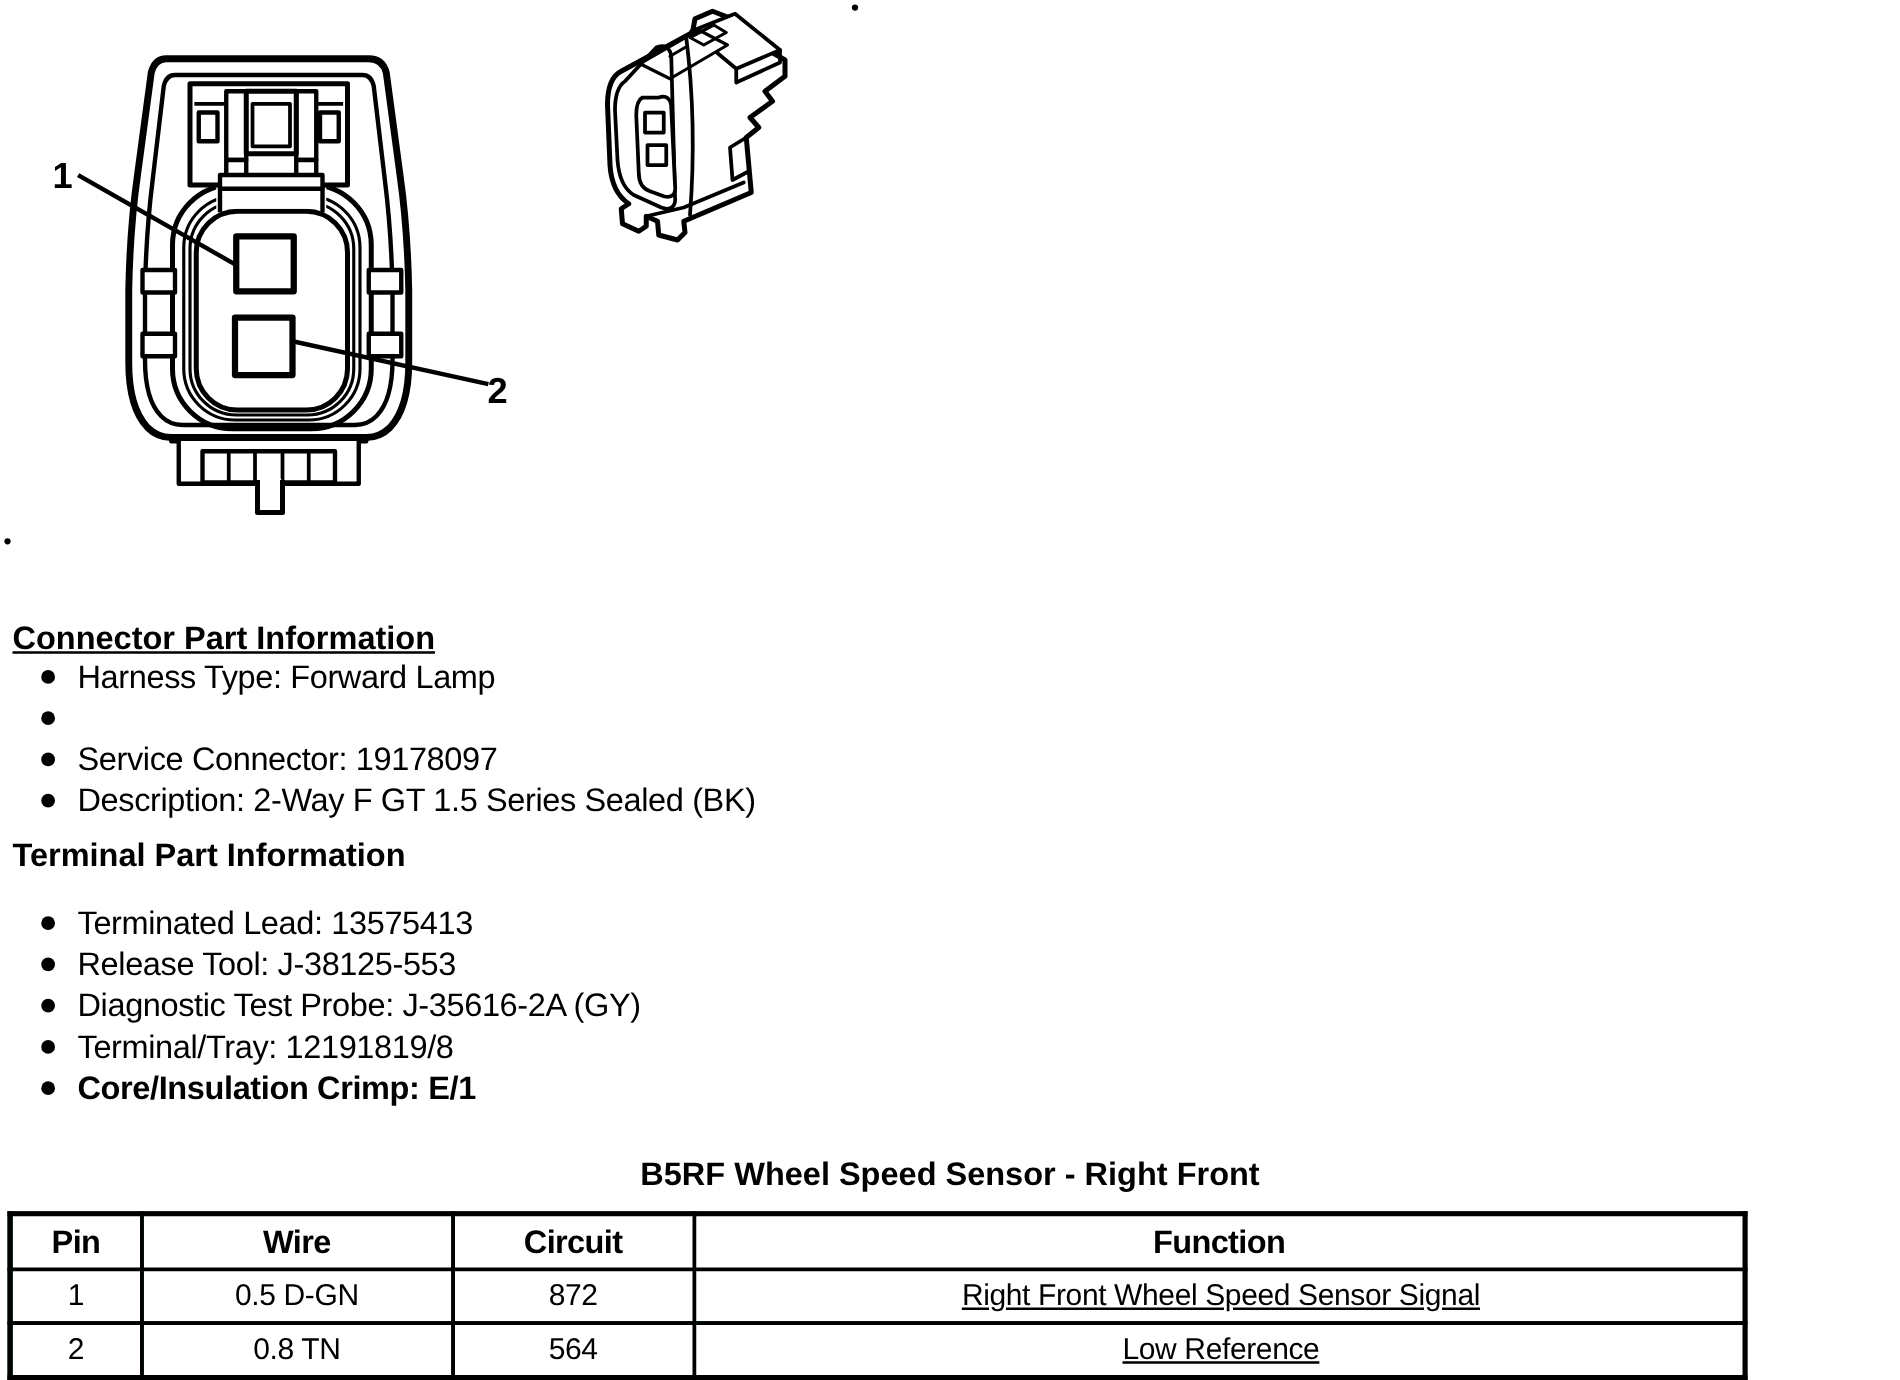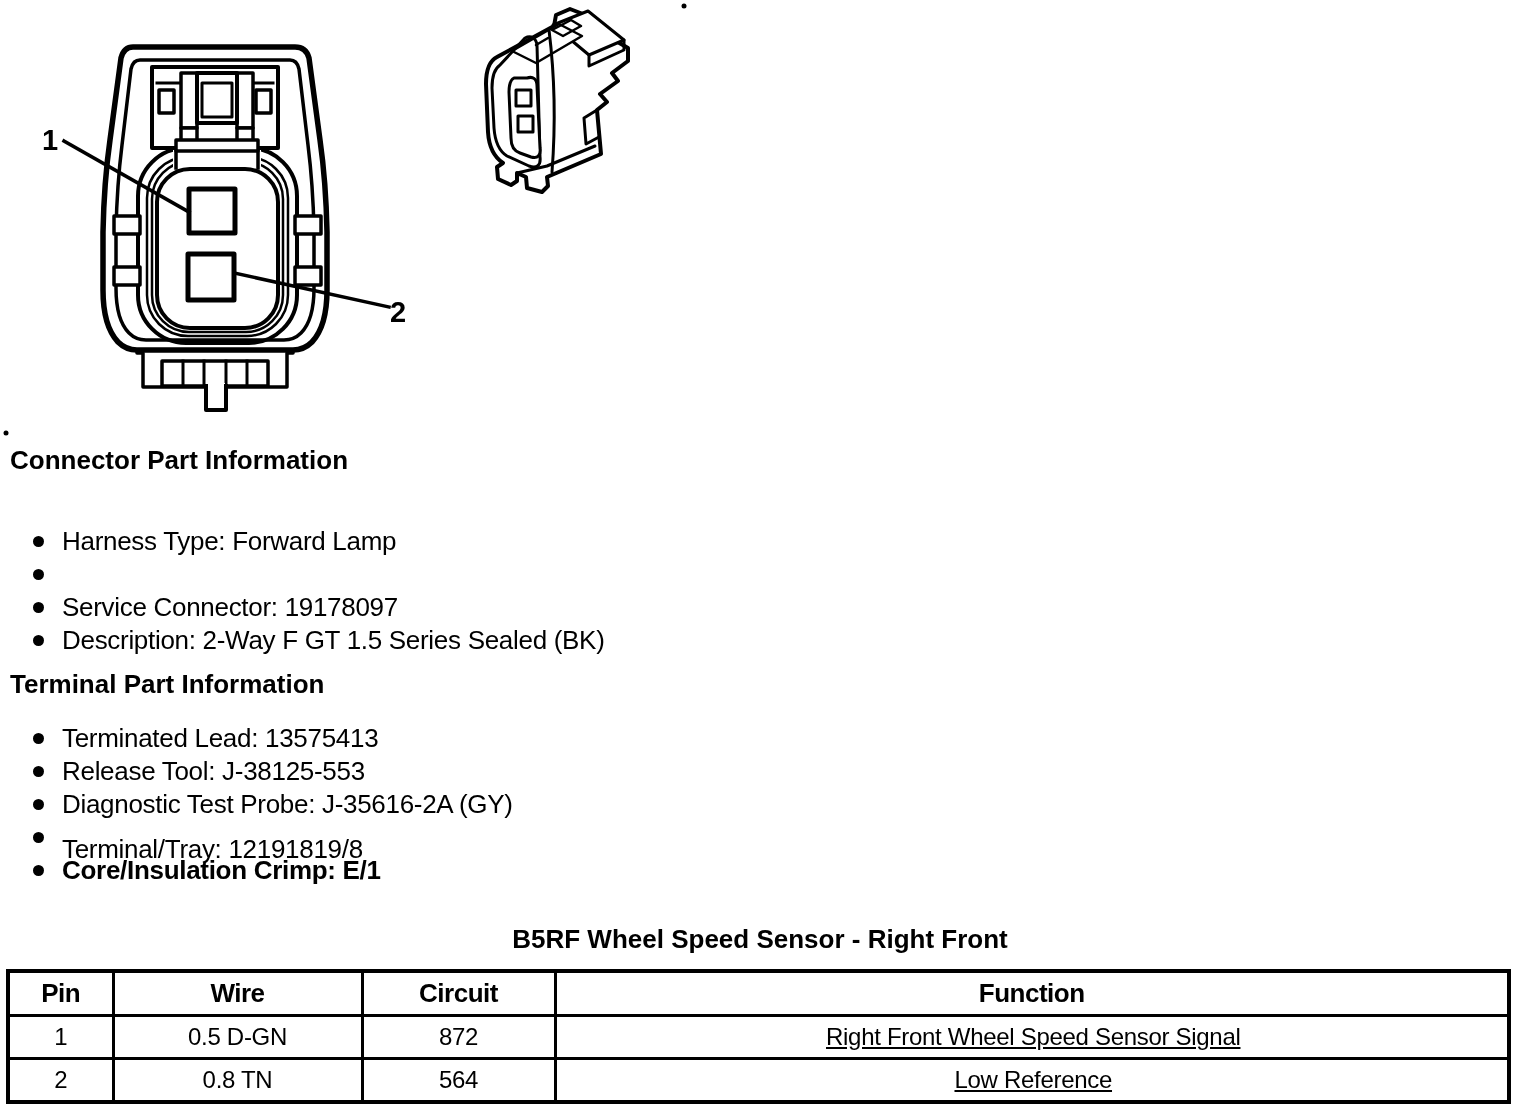--- a/index.html
+++ b/index.html
@@ -16,21 +16,21 @@
     line-height:1.15;white-space:nowrap;
   }
   .bullet-dot{
     position:absolute;left:33px;width:11px;height:11px;background:#000;border-radius:50%;
   }
   .table-title{
     position:absolute;left:0;top:925px;width:1520px;text-align:center;
     font-size:26px;font-weight:bold;line-height:1.15;
   }
   table.pinout{
-    position:absolute;left:6px;top:969px;width:1505px;
+    position:absolute;left:6px;top:969px;width:1392px;
     border-collapse:collapse;table-layout:fixed;
     border:4px solid #000;background:#14532d;
   }
   table.pinout th,table.pinout td{
     border:3px solid #000;overflow:hidden;vertical-align:middle;background:#fff;
   }
   table.pinout th{
     font-size:26px;font-weight:bold;text-align:center;height:39px;letter-spacing:-0.5px;
   }
   table.pinout td{
@@ -128,21 +128,21 @@
       <rect x="518" y="116" width="15" height="16" stroke-width="3" fill="#ffffff"></rect>
 
       <path stroke-width="3" d="M 597,110 L 584,118 L 586,144 L 599,137"></path>
       <path stroke-width="3" d="M 517,173 L 547,166 L 595,146"></path>
     </g>
 
     <circle cx="684" cy="6" r="2.5" fill="#000"></circle>
     <circle cx="6" cy="433" r="2.5" fill="#000"></circle>
   </svg>
 
-  <div class="heading" style="top:446px;">Connector Part Information</div>
+  <div class="heading" style="top:496px;text-decoration:underline;">Connector Part Information</div>
 
   <span class="bullet-dot" style="top:536px;"></span>
   <div class="bullet-text" style="top:527px;">Harness Type: Forward Lamp</div>
 
   <span class="bullet-dot" style="top:569px;"></span>
 
   <span class="bullet-dot" style="top:602px;"></span>
   <div class="bullet-text" style="top:593px;">Service Connector: 19178097</div>
 
   <span class="bullet-dot" style="top:635px;"></span>
@@ -153,21 +153,21 @@
   <span class="bullet-dot" style="top:733px;"></span>
   <div class="bullet-text" style="top:724px;">Terminated Lead: 13575413</div>
 
   <span class="bullet-dot" style="top:766px;"></span>
   <div class="bullet-text" style="top:757px;">Release Tool: J-38125-553</div>
 
   <span class="bullet-dot" style="top:799px;"></span>
   <div class="bullet-text" style="top:790px;">Diagnostic Test Probe: J-35616-2A (GY)</div>
 
   <span class="bullet-dot" style="top:832px;"></span>
-  <div class="bullet-text" style="top:823px;margin-top:12px;">Terminal/Tray: 12191819/8</div>
+  <div class="bullet-text" style="top:823px;">Terminal/Tray: 12191819/8</div>
 
   <span class="bullet-dot" style="top:865px;"></span>
   <div class="bullet-text" style="top:856px;font-weight:bold;">Core/Insulation Crimp: E/1</div>
 
   <div class="table-title">B5RF Wheel Speed Sensor - Right Front</div>
 
   <table class="pinout">
     <colgroup>
       <col style="width:105px;">
         <col style="width:249px;">

